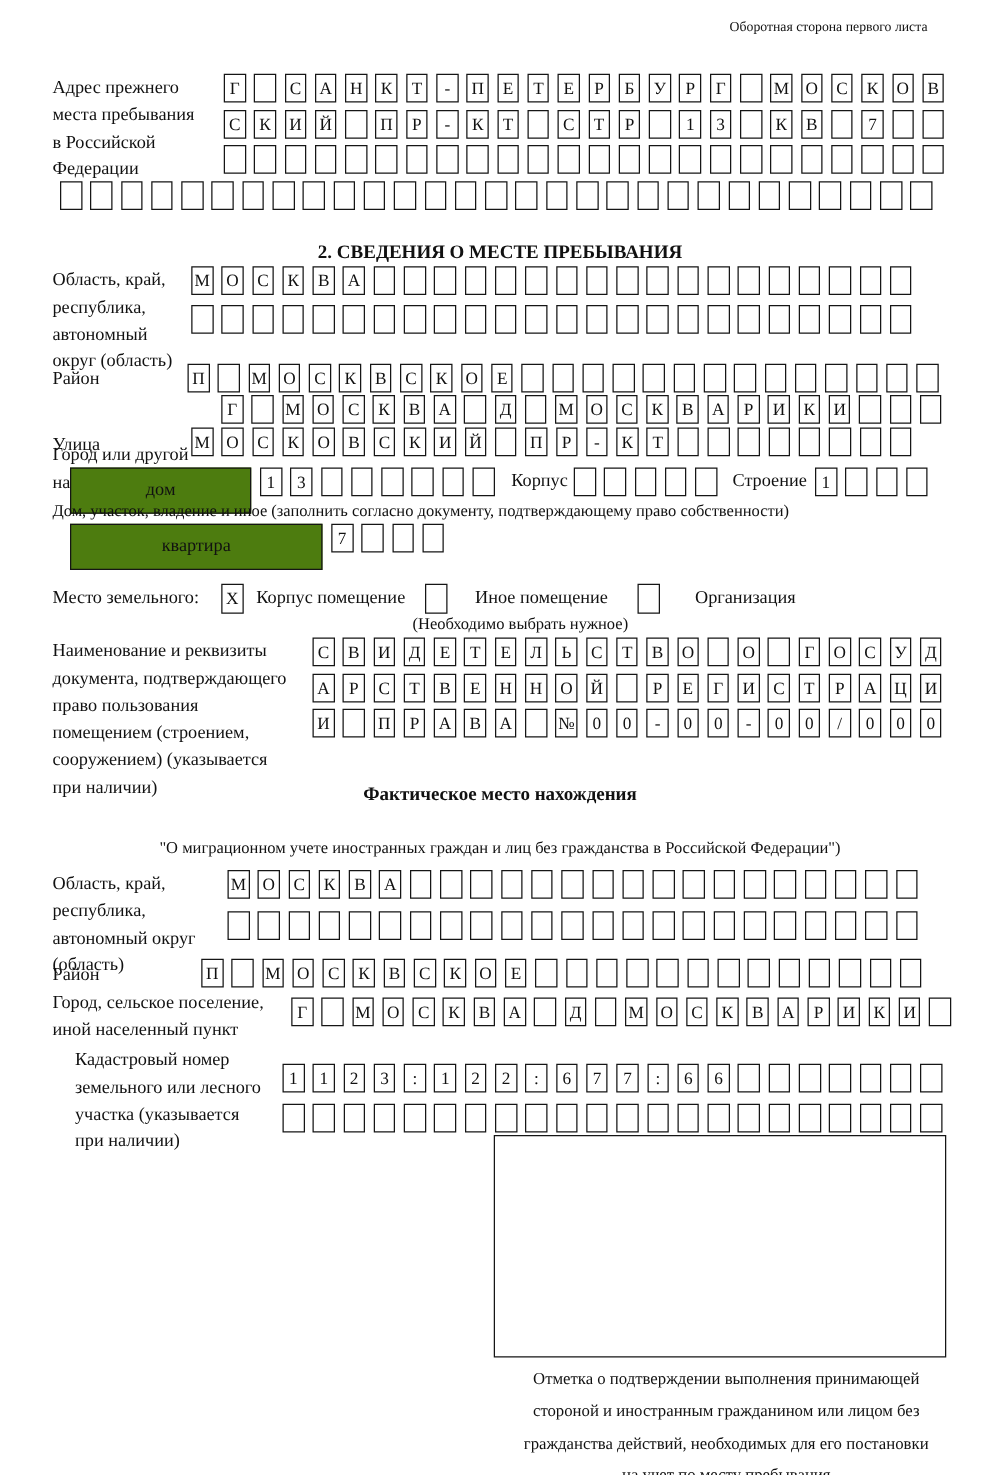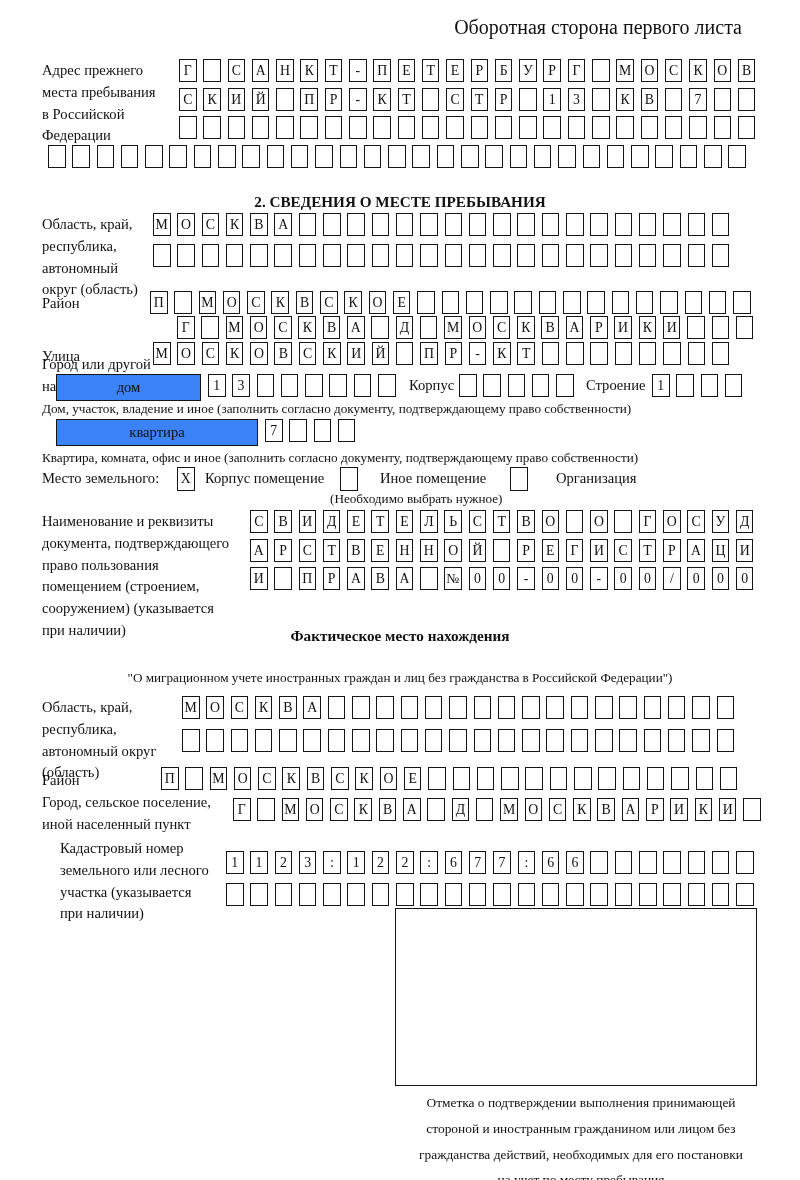--- a/index.html
+++ b/index.html
@@ -23,37 +23,37 @@
     width:17.5px;height:23px;
     border:1.5px solid #151515;
     display:inline-flex;align-items:center;justify-content:center;
     font-size:13.8px;line-height:1;
     background:#fff;
     flex:0 0 auto;
   }
   .wide-label{
     box-sizing:border-box;
     border:1.5px solid #151515;
-    height:27px;
+    height:37px;
     display:inline-flex;align-items:center;justify-content:center;
-    font-size:14.6px;background:#3b82f6;
+    font-size:14.6px;background:#4d7c0f;
   }
   .inline-word{font-size:14.6px;}
   .stampbox{
     box-sizing:border-box;
     border:1.8px solid #151515;background:#fff;
   }
   .cap{white-space:pre-line;text-align:center;}
 </style>
 </head>
 <body>
 
 <div id="page">
 
-  <div class="abs" style="top:16px;right:58px;font-size:20px;">Оборотная сторона первого листа</div>
+  <div class="abs" style="top:16px;right:58px;font-size:11px;">Оборотная сторона первого листа</div>
 
   <div class="abs lbl" style="left:42px;top:60px;">Адрес прежнего
 места пребывания
 в Российской
 Федерации</div>
   <div class="abs boxrow" style="left:179px;top:59px;">
       <span class="cbox">Г</span>
       <span class="cbox"></span>
       <span class="cbox">С</span>
       <span class="cbox">А</span>
@@ -335,21 +335,20 @@
     </div>
   <div class="abs note" style="left:42px;top:401px;">Дом, участок, владение и иное (заполнить согласно документу, подтверждающему право собственности)</div>
 
   <div class="abs wide-label" style="left:56px;top:419px;width:202px;">квартира</div>
   <div class="abs boxrow" style="left:265px;top:419px;">
       <span class="cbox">7</span>
       <span class="cbox"></span>
       <span class="cbox"></span>
       <span class="cbox"></span>
     </div>
-  <div class="abs note" style="left:42px;top:450px;">Квартира, комната, офис и иное (заполнить согласно документу, подтверждающему право собственности)</div>
 
   <div class="abs inline-word" style="left:42px;top:470px;">Место земельного:</div>
   <span class="abs cbox" style="left:177px;top:467px;height:24px;">X</span>
   <div class="abs inline-word" style="left:205px;top:470px;">Корпус помещение</div>
   <span class="abs cbox" style="left:340px;top:467px;height:24px;"></span>
   <div class="abs inline-word" style="left:380px;top:470px;">Иное помещение</div>
   <span class="abs cbox" style="left:510px;top:467px;height:24px;"></span>
   <div class="abs inline-word" style="left:556px;top:470px;">Организация</div>
   <div class="abs note" style="left:330px;top:491px;">(Необходимо выбрать нужное)</div>
 

